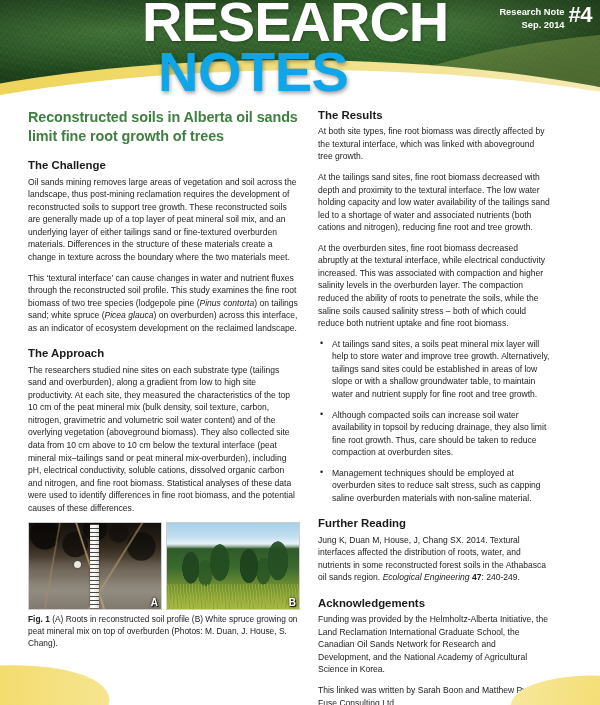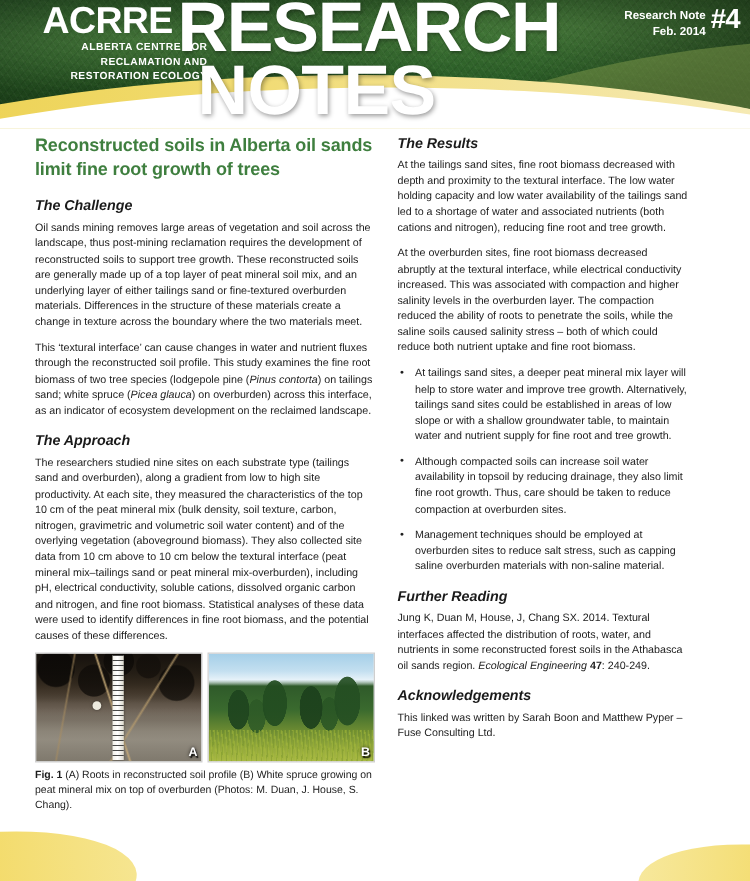--- a/index.html
+++ b/index.html
@@ -140,21 +140,21 @@
     line-height: 1;
     color: #ffffff;
     text-shadow: 1px 1px 3px rgba(0,0,0,.35);
   }
   #masthead .big-notes {
     font-size: 56px;
     letter-spacing: -0.5px;
     line-height: .92;
     margin-top: -4px;
     margin-left: 16px;
-    color: #ffffff;
+    color: #0ea5e9;
     text-shadow: 1px 2px 4px rgba(0,0,0,.4);
   }
   #note-meta {
     position: absolute;
     right: 8px; top: 4px;
     z-index: 7;
     display: flex;
     align-items: flex-start;
     color: #ffffff;
   }
@@ -199,21 +199,20 @@
     font-size: 9.2px;
     margin: 0 0 12px 0;
     line-height: 1.3;
   }
   h2.sec {
     color: #1a1a1a;
     font-size: 11.4px;
     font-weight: bold;
     margin: 12px 0 3px 0;
     line-height: 1.25;
-    font-style: italic;
   }
   h2.sec.first { margin-top: 0; }
   p.body {
     color: #1c1c1c;
     font-size: 8.55px;
     line-height: 1.47;
     margin: 0 0 8px 0;
     text-align: left;
   }
   ul.bullets {
@@ -366,31 +365,25 @@
 
     <div class="band-olive"></div>
     <div class="swoosh-line swoosh-a"></div>
     <div class="swoosh-line swoosh-b"></div>
 
     <div id="masthead">
       <div class="big-research">RESEARCH</div>
       <div class="big-notes">NOTES</div>
     </div>
 
-    <div id="logo-block">
-      <div id="logo-acrre">ACRRE</div>
-      <div class="logo-sub">ALBERTA CENTRE FOR</div>
-      <div class="logo-sub">RECLAMATION AND</div>
-      <div class="logo-sub">RESTORATION ECOLOGY</div>
-    </div>
 
     <div id="note-meta">
       <div class="meta-lines">
         <div>Research Note</div>
-        <div>Feb. 2014</div>
+        <div>Sep. 2014</div>
       </div>
       <div class="meta-num">#4</div>
     </div>
 
     <div class="wave wave-cream"></div>
     <div class="wave wave-yellow"></div>
     <div class="wave wave-white"></div>
   </div>
 
   <div id="content">
@@ -421,33 +414,35 @@
             <div class="photo-label">B</div>
           </div>
         </div>
         <div class="fig-caption"><span class="bold">Fig. 1</span><span> (A) Roots in reconstructed soil profile (B) White spruce growing on peat mineral mix on top of overburden (Photos: M. Duan, J. House, S. Chang).</span></div>
       </div>
     </div>
 
     <div class="col col-right">
 
       <h2 class="sec first">The Results</h2>
+      <p class="body">At both site types, fine root biomass was directly affected by the textural interface, which was linked with aboveground tree growth.</p>
       <p class="body">At the tailings sand sites, fine root biomass decreased with depth and proximity to the textural interface. The low water holding capacity and low water availability of the tailings sand led to a shortage of water and associated nutrients (both cations and nitrogen), reducing fine root and tree growth.</p>
       <p class="body">At the overburden sites, fine root biomass decreased abruptly at the textural interface, while electrical conductivity increased. This was associated with compaction and higher salinity levels in the overburden layer. The compaction reduced the ability of roots to penetrate the soils, while the saline soils caused salinity stress – both of which could reduce both nutrient uptake and fine root biomass.</p>
 
       <ul class="bullets">
-        <li>At tailings sand sites, a deeper peat mineral mix layer will help to store water and improve tree growth. Alternatively, tailings sand sites could be established in areas of low slope or with a shallow groundwater table, to maintain water and nutrient supply for fine root and tree growth.</li>
+        <li>At tailings sand sites, a soils peat mineral mix layer will help to store water and improve tree growth. Alternatively, tailings sand sites could be established in areas of low slope or with a shallow groundwater table, to maintain water and nutrient supply for fine root and tree growth.</li>
         <li>Although compacted soils can increase soil water availability in topsoil by reducing drainage, they also limit fine root growth. Thus, care should be taken to reduce compaction at overburden sites.</li>
         <li>Management techniques should be employed at overburden sites to reduce salt stress, such as capping saline overburden materials with non-saline material.</li>
       </ul>
 
       <h2 class="sec">Further Reading</h2>
       <p class="body"><span>Jung K, Duan M, House, J, Chang SX. 2014. Textural interfaces affected the distribution of roots, water, and nutrients in some reconstructed forest soils in the Athabasca oil sands region. </span><span class="ital">Ecological Engineering</span><span class="bold"> 47</span><span>: 240-249.</span></p>
 
       <h2 class="sec">Acknowledgements</h2>
+      <p class="body">Funding was provided by the Helmholtz-Alberta Initiative, the Land Reclamation International Graduate School, the Canadian Oil Sands Network for Research and Development, and the National Academy of Agricultural Science in Korea.</p>
       <p class="body">This linked was written by Sarah Boon and Matthew Pyper – Fuse Consulting Ltd.</p>
     </div>
   </div>
 
   <div class="footer-swoosh fs-yellow-left"></div>
   <div class="footer-swoosh fs-yellow-right"></div>
 
 </div>
 
 </body></html>

